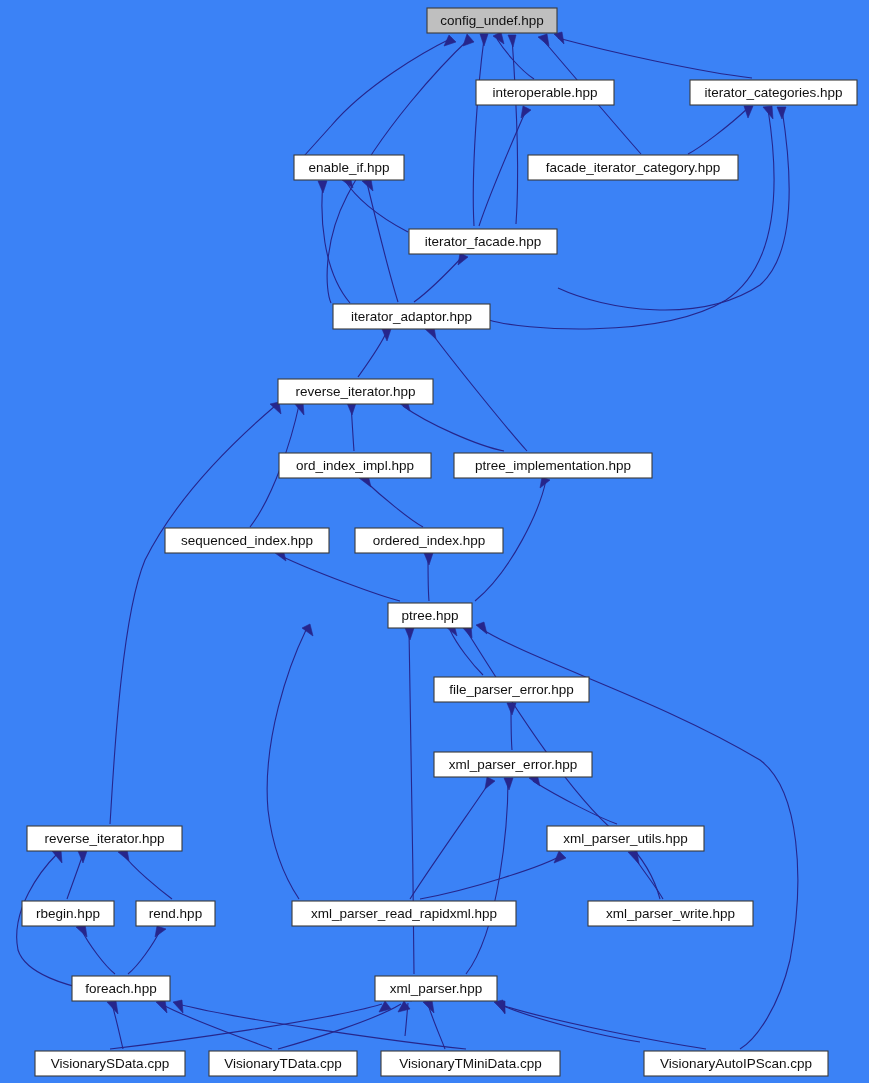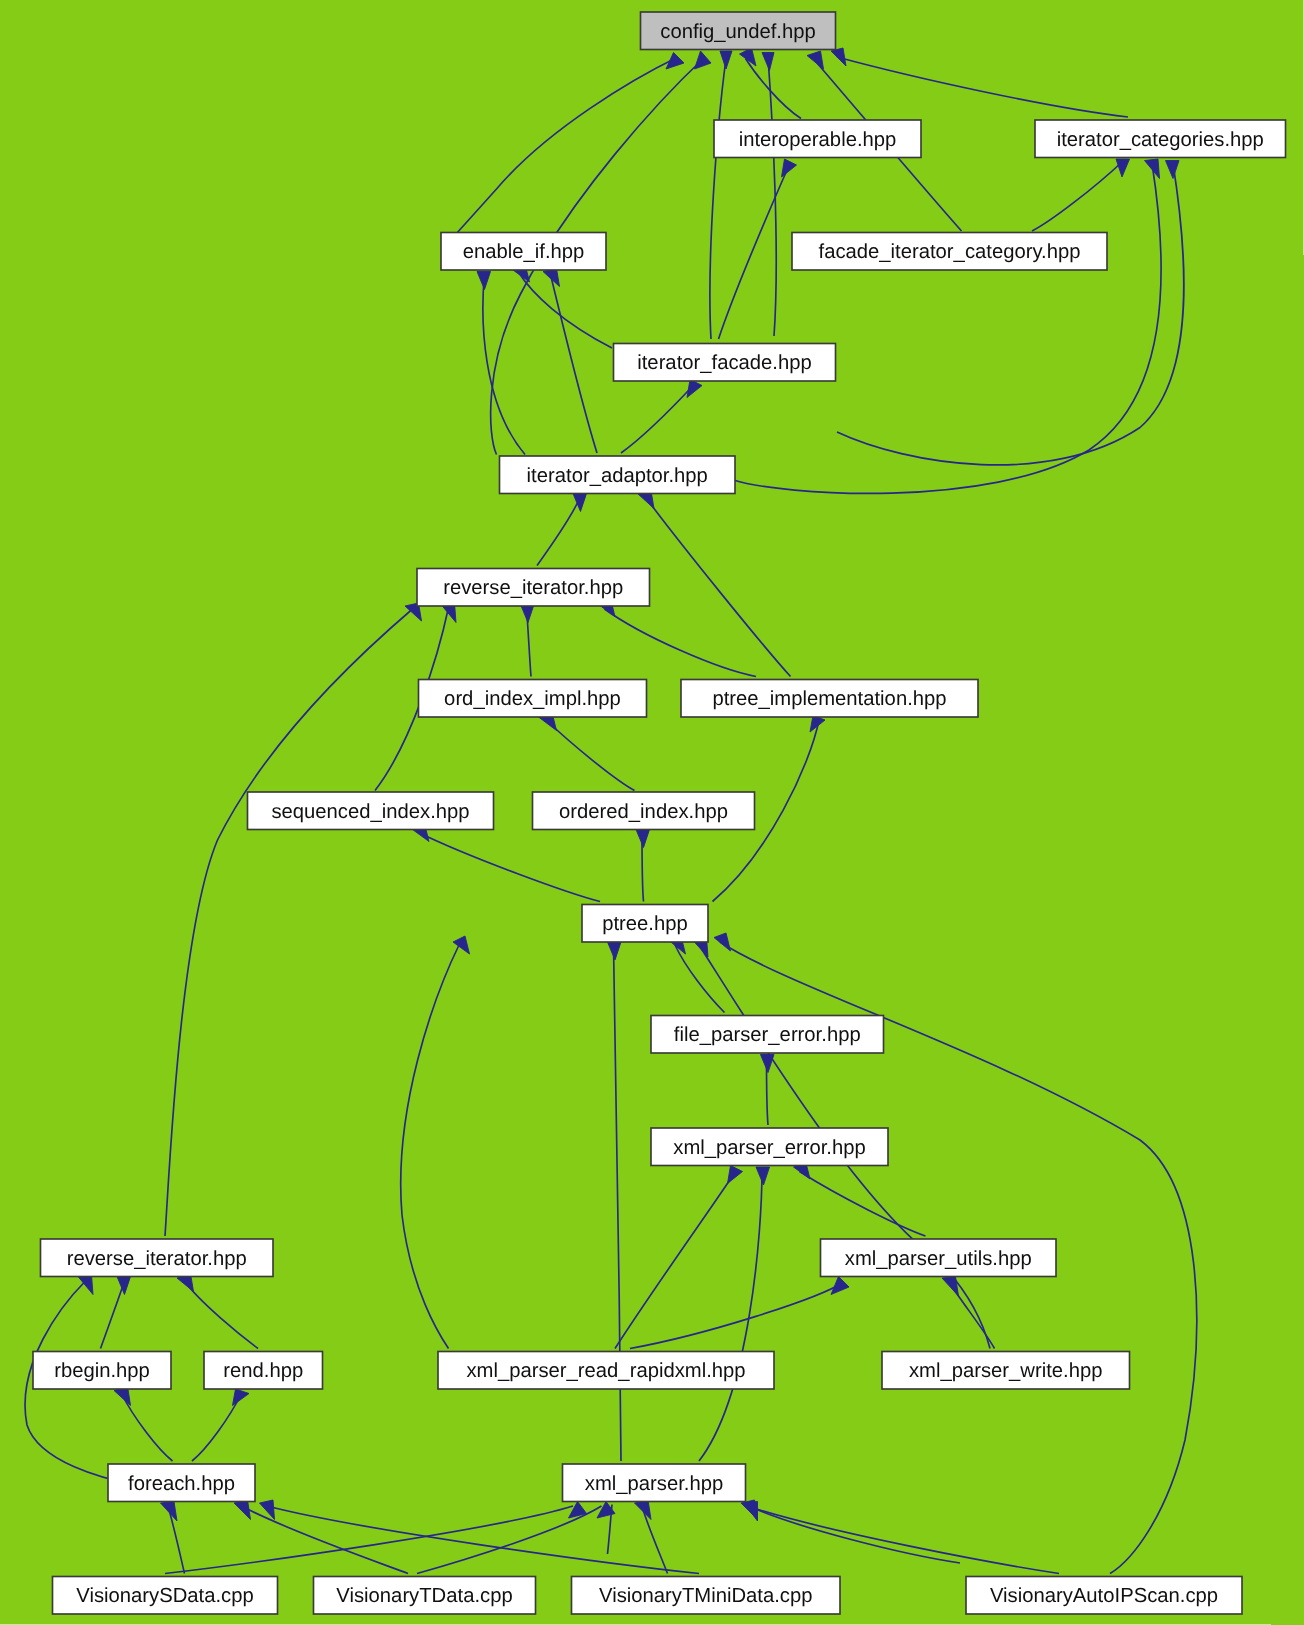--- a/index.html
+++ b/index.html
@@ -7,21 +7,21 @@
     padding: 0;
     background: #ffffff;
   }
   body {
     font-family: "Liberation Sans", sans-serif;
   }
   #graph-root {
     position: relative;
     width: 869px;
     height: 1083px;
-    background: #84cc16;
+    background: #3b82f6;
     overflow: hidden;
   }
   svg.graph-canvas {
     position: absolute;
     top: 0;
     left: 0;
     width: 869px;
     height: 1083px;
   }
   .edge-path {

